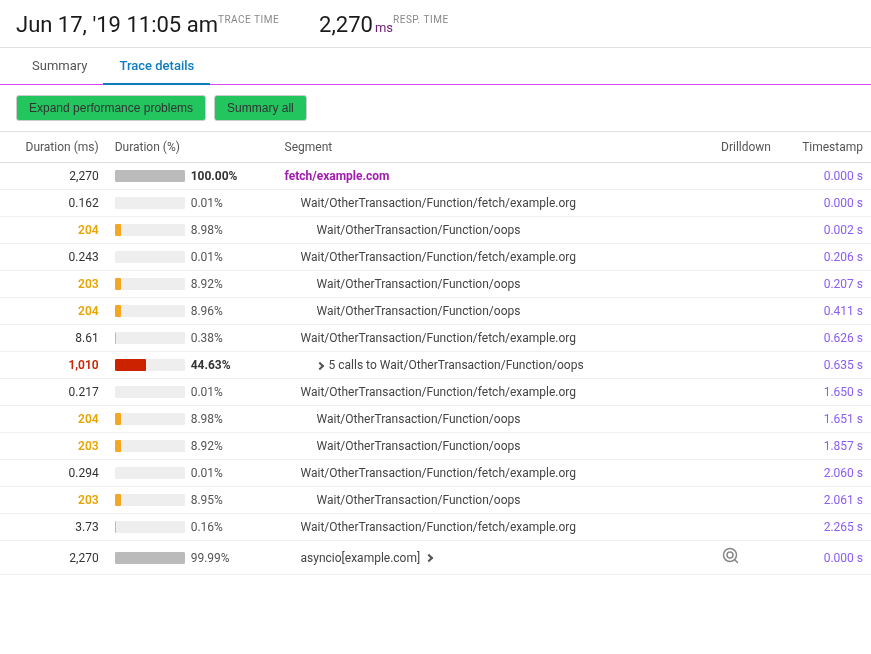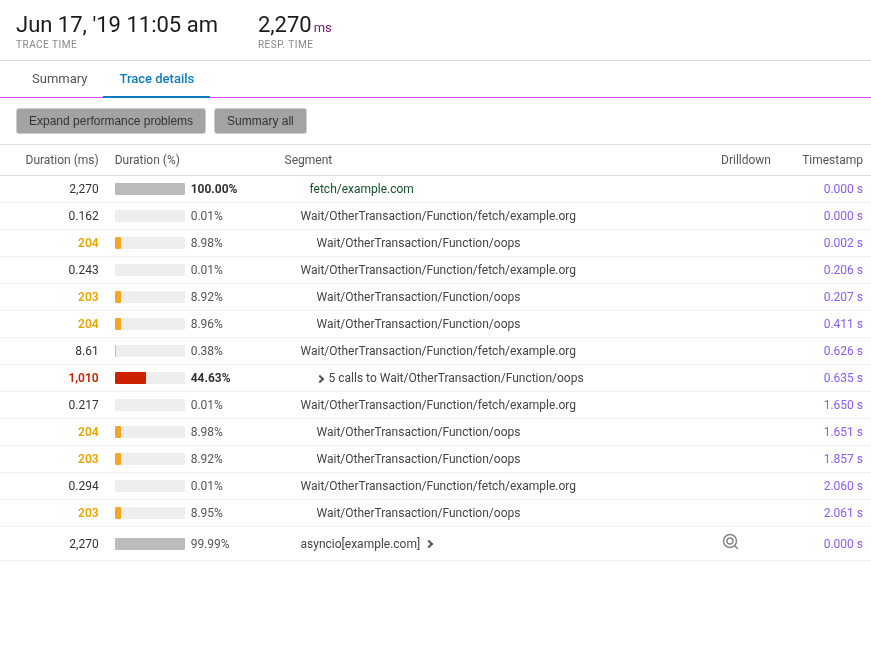--- a/index.html
+++ b/index.html
@@ -10,21 +10,21 @@
       color: #333;
     }
 
     .header-bar {
       display: flex;
       align-items: flex-start;
       padding: 12px 16px 10px;
       border-bottom: 1px solid #e0e0e0;
       gap: 40px;
     }
-    .header-stat { display: flex; flex-direction: column; }
+    .header-stat { display: flex; flex-direction: row; }
     .header-stat .value {
       font-size: 22px;
       font-weight: 400;
       color: #1a1a1a;
     }
     .header-stat .value span.unit {
       font-size: 13px;
       color: #701a75;
       margin-left: 2px;
     }
@@ -67,21 +67,21 @@
       display: flex;
       align-items: center;
       padding: 10px 16px;
       border-bottom: 1px solid #e0e0e0;
       gap: 8px;
     }
     .toolbar-btn {
       padding: 5px 12px;
       border: 1px solid #ccc;
       border-radius: 3px;
-      background: #a3a3a3;
+      background: #22c55e;
       color: #333;
       font-size: 12px;
       cursor: pointer;
     }
 
     .table-container {
       overflow-x: auto;
     }
     table {
       width: 100%;
@@ -149,21 +149,21 @@
       font-size: 12px;
       color: #555;
       min-width: 50px;
     }
     .bar-label.bold { font-weight: 700; color: #333; }
 
     .duration-orange { color: #e8a400; font-weight: 600; }
     .duration-red { color: #cc2200; font-weight: 600; }
     .duration-normal { color: #333; }
 
-    .segment-bold { font-weight: 400; color: #14532d; margin-left: 25px; }
+    .segment-bold { font-weight: 700; color: #a21caf; }
     .segment-normal { color: #444; padding-left: 16px; }
     .segment-indent { color: #444; padding-left: 32px; }
   </style>
 </head>
 <body>
 
 <div class="header-bar">
   <div class="header-stat">
     <span class="value">Jun 17, '19 11:05 am</span>
     <span class="label">TRACE TIME</span>
@@ -374,20 +374,34 @@
                 <div class="bar-fill" style="width: 8.95%; background: rgb(245, 166, 35);"></div>
               </div>
               <span class="bar-label">8.95%</span>
             </div>
           </td>
           <td class="col-segment"><span class="segment-indent">Wait/OtherTransaction/Function/oops</span></td>
           <td class="col-drilldown"></td>
           <td class="col-timestamp">2.061 s</td>
         </tr>
         <tr>
+          <td class="col-duration-ms"><span class="duration-normal">3.73</span></td>
+          <td class="col-duration-pct">
+            <div class="bar-container">
+              <div class="bar-track">
+                <div class="bar-fill" style="width: 0.16%; background: rgb(187, 187, 187);"></div>
+              </div>
+              <span class="bar-label">0.16%</span>
+            </div>
+          </td>
+          <td class="col-segment"><span class="segment-normal">Wait/OtherTransaction/Function/fetch/example.org</span></td>
+          <td class="col-drilldown"></td>
+          <td class="col-timestamp">2.265 s</td>
+        </tr>
+        <tr>
           <td class="col-duration-ms"><span class="duration-normal">2,270</span></td>
           <td class="col-duration-pct">
             <div class="bar-container">
               <div class="bar-track">
                 <div class="bar-fill" style="width: 99.99%; background: rgb(187, 187, 187);"></div>
               </div>
               <span class="bar-label">99.99%</span>
             </div>
           </td>
           <td class="col-segment"><span class="segment-normal">asyncio[example.com]<span style="display: inline-block; width: 6px; height: 6px; border-right: 2px solid rgb(85, 85, 85); border-bottom: 2px solid rgb(85, 85, 85); transform: rotate(-45deg); margin-left: 6px; vertical-align: middle;"></span></span></td>

